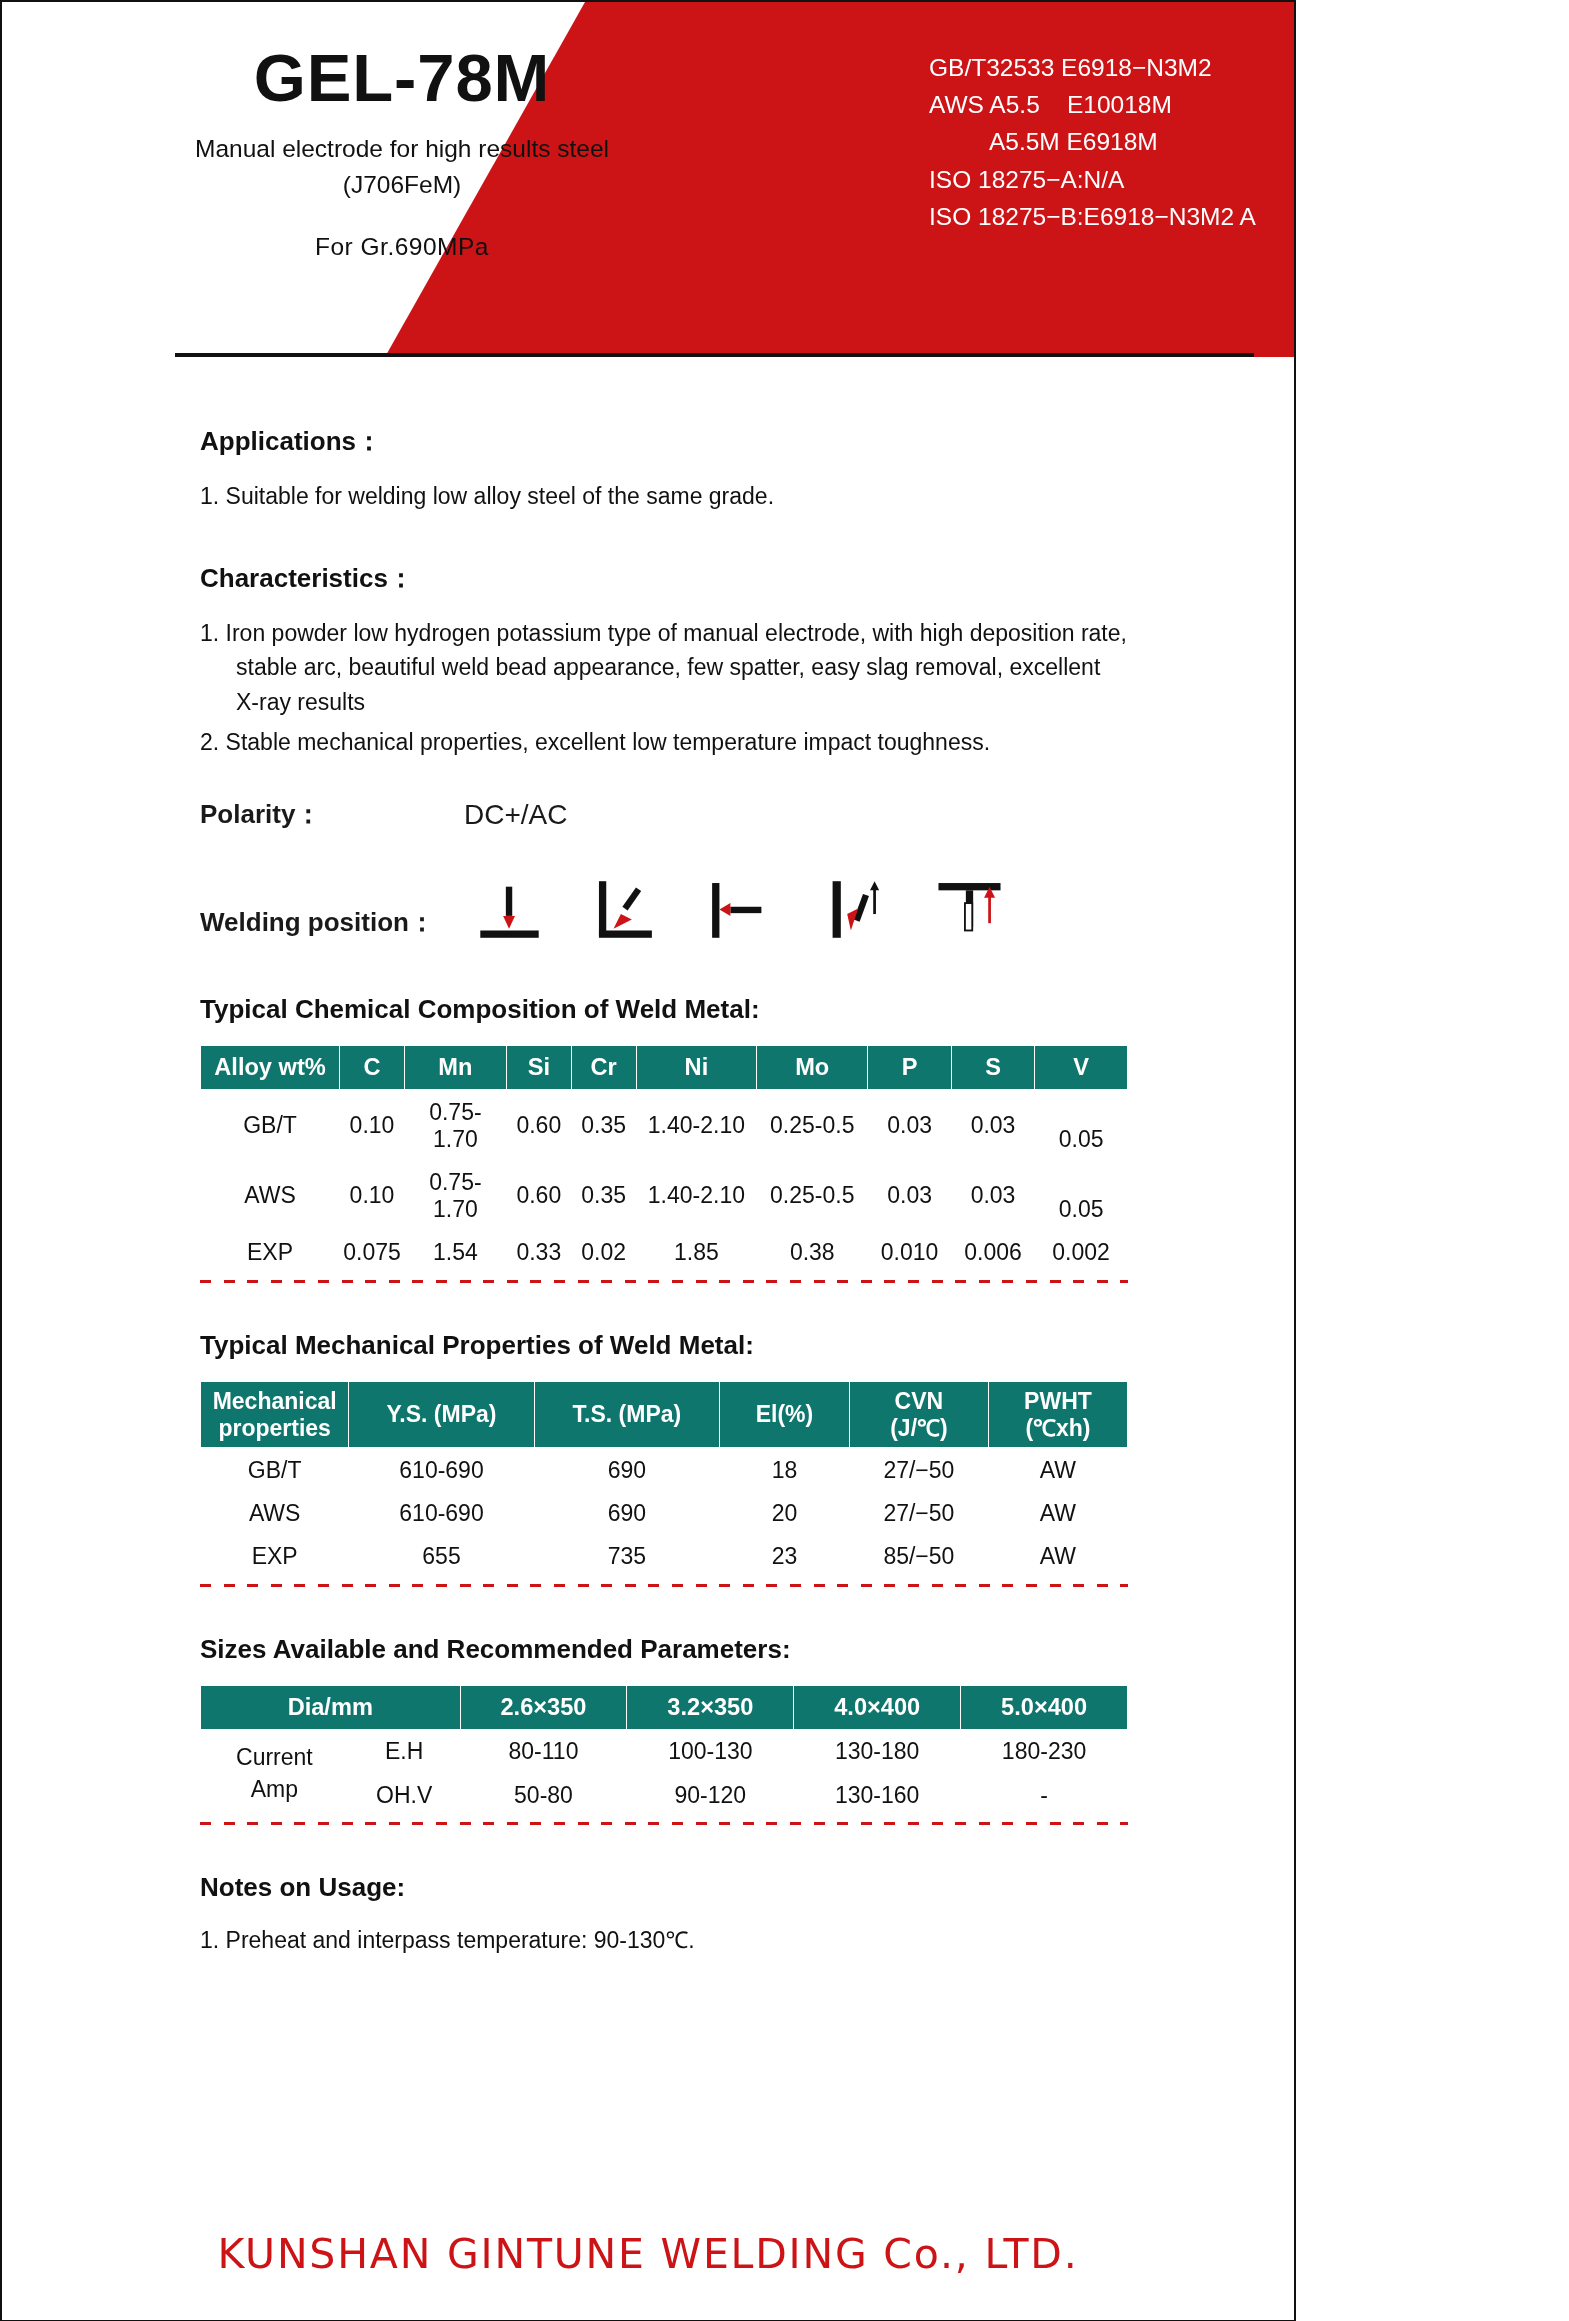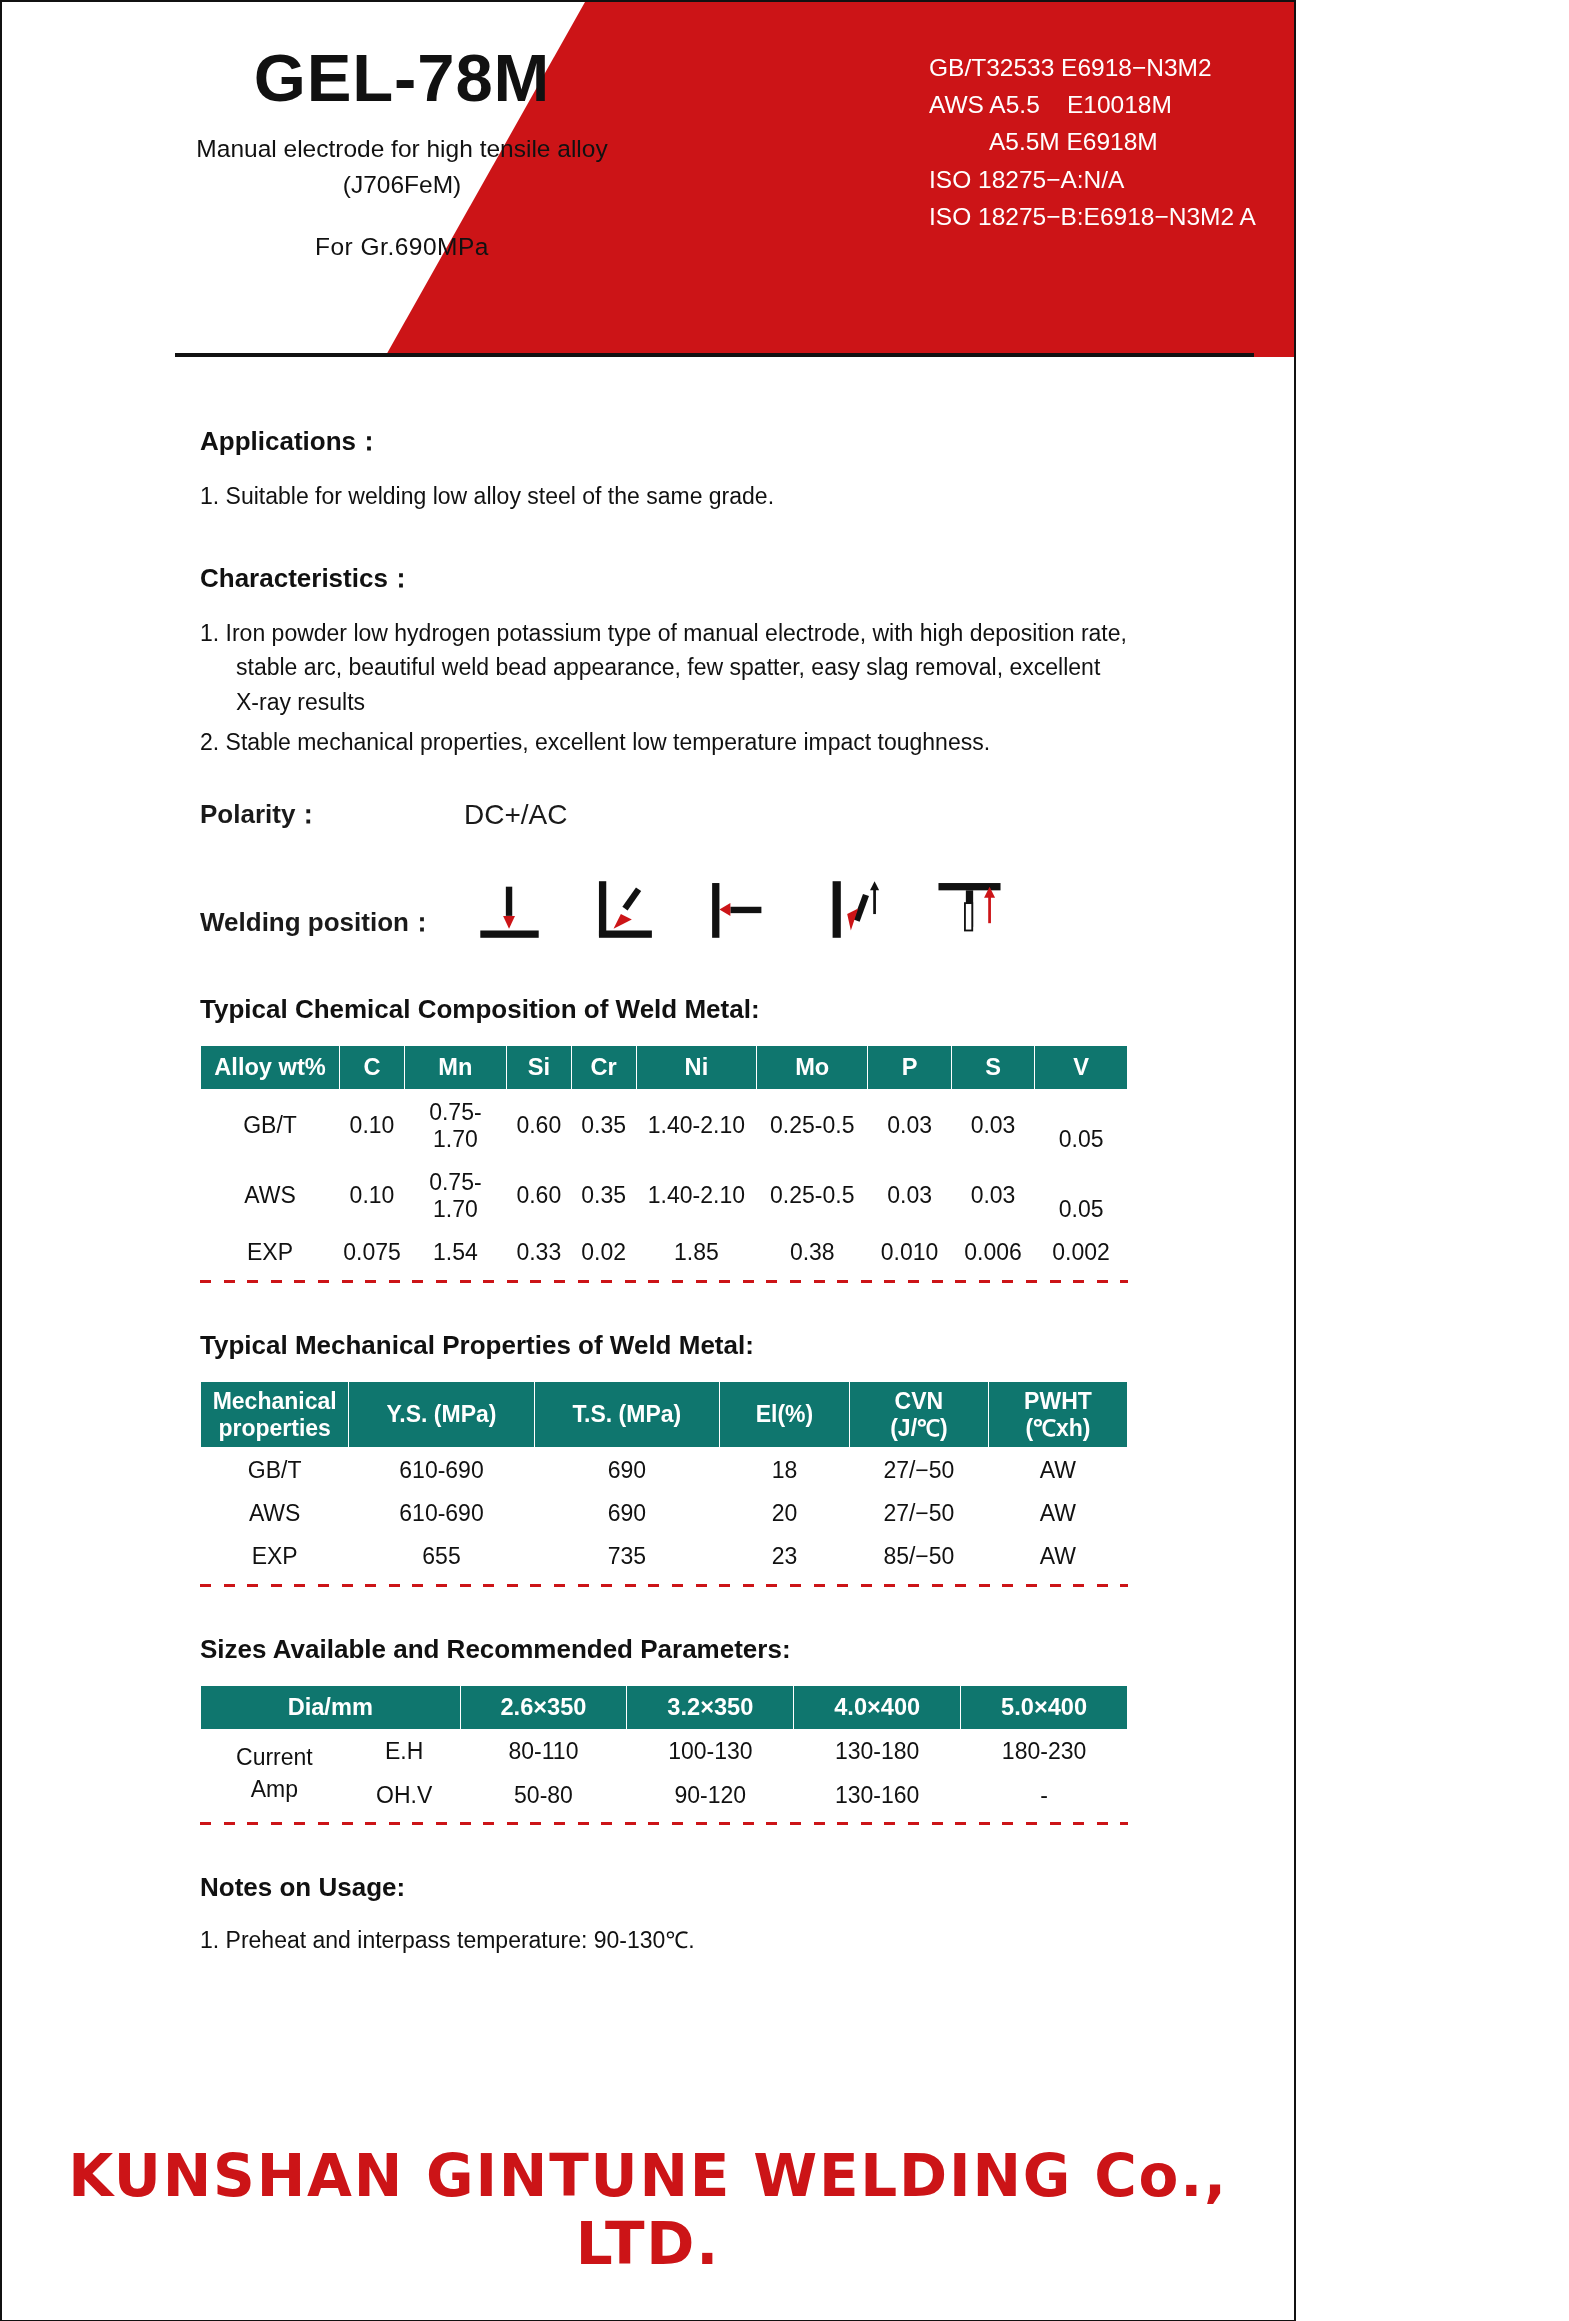--- a/index.html
+++ b/index.html
@@ -185,38 +185,38 @@
   .mech th { line-height: 1.15; font-size: 23px; padding: 6.4px 2.7px; }
   
   .footer {
     position: absolute;
     left: 0;
     bottom: 42px;
     width: 100%;
     text-align: center;
   }
   .footer-text {
-    font-size: 58px;
-    font-weight: bold;
+    font-size: 41px;
+    font-weight: normal;
     color: #cc1417;
     letter-spacing: 1.8px;
     font-family: "DejaVu Sans", sans-serif;
   }
 </style>
 </head>
 <body>
 
 <div class="page">
 
   <div class="header">
     <div class="header-red"></div>
 
     <div class="header-left">
       <div class="product-title">GEL-78M</div>
-      <div class="product-sub">Manual electrode for high tensile alloy</div>
+      <div class="product-sub">Manual electrode for high results steel</div>
       <div class="product-sub">(J706FeM)</div>
       <div class="product-sub2">For Gr.690MPa</div>
     </div>
 
     <div class="classification">
       <div class="cline">GB/T32533 E6918−N3M2</div>
       <div class="cline">AWS A5.5    E10018M</div>
       <div class="cline">         A5.5M E6918M</div>
       <div class="cline">ISO 18275−A:N/A</div>
       <div class="cline">ISO 18275−B:E6918−N3M2 A</div>

